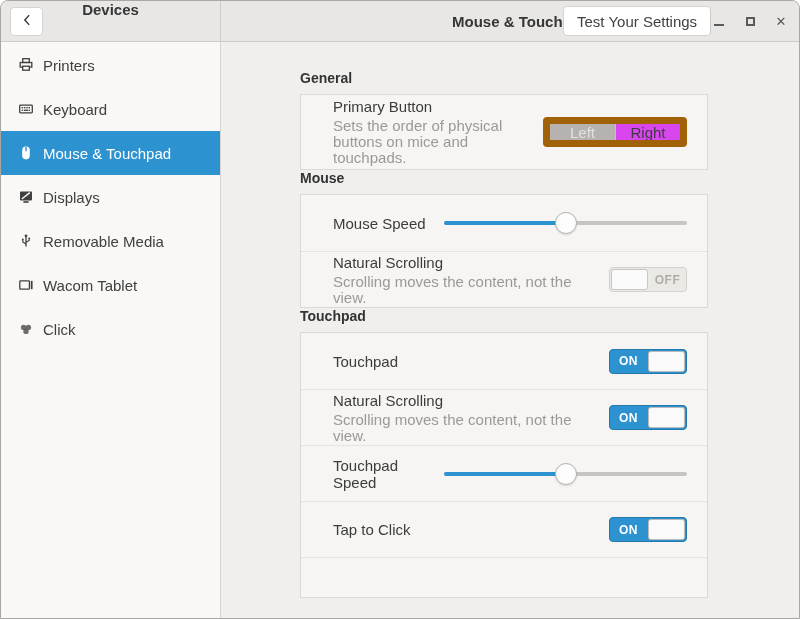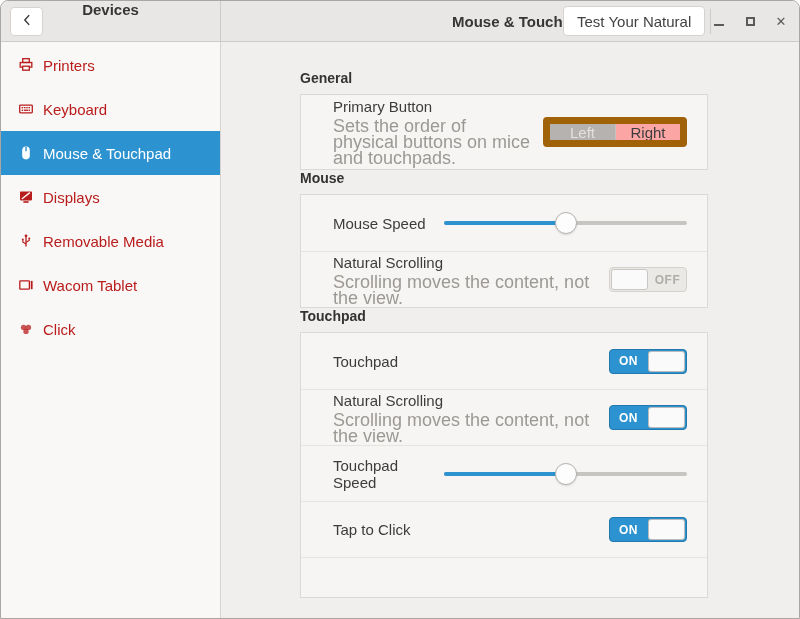--- a/index.html
+++ b/index.html
@@ -24,43 +24,43 @@
   .controls-sep{position:absolute;right:88px;top:8px;width:1px;height:25px;background:#cdcac7;}
   .win-controls{position:absolute;right:8px;top:0;height:41px;display:flex;align-items:center;gap:11px;}
   .win-btn{width:20px;height:20px;display:flex;align-items:center;justify-content:center;color:#5a5a5a;cursor:pointer;}
   .glyph-min{width:10px;height:2px;background:#5a5a5a;margin-top:7px;}
   .glyph-max{width:9px;height:9px;border:2px solid #5a5a5a;}
   .glyph-close{font-size:13px;line-height:1;color:#5a5a5a;}
   
   .app-body{flex:1;display:flex;min-height:0;}
   .sidebar{width:220px;flex:none;background:#f9f8f6;border-right:1px solid #d6d3d0;padding-top:1px;}
   .side-item{height:44px;display:flex;align-items:center;gap:9px;padding:0 8px 0 17px;
-    font-size:15px;color:#b91c1c;cursor:pointer;}
+    font-size:15px;color:#404040;cursor:pointer;}
   .side-item.selected{background:#2d93d0;color:#ffffff;}
   .side-item .icon{width:16px;height:16px;flex:none;display:flex;}
   .side-item .icon svg{width:16px;height:16px;}
   .iconline{stroke:#f9f8f6;}
   .side-item.selected .iconline{stroke:#2d93d0;}
   
   .content{flex:1;overflow:hidden;padding:28px 0 0 79px;background:#f0efed;}
   .section{}
   .section-heading{font-size:14px;font-weight:bold;color:#333333;margin-bottom:8px;}
   .card{width:408px;background:#f6f5f3;border:1px solid #dbd8d5;}
   .row{display:flex;align-items:center;padding:0 20px 0 32px;}
   .row + .row{border-top:1px solid #e6e4e1;}
   .row.std{height:56px;}
   .row.tall{height:74px;}
   .row.partial{height:40px;}
   .row-label-block{flex:1;padding-right:10px;}
   .row-label{font-size:15px;color:#3c3c3c;}
-  .row-sub{font-size:18px;color:#9c9995;line-height:16px;margin-top:3px;}
+  .row-sub{font-size:15px;color:#9c9995;line-height:16px;margin-top:3px;}
   
   .segmented{display:flex;height:30px;flex:none;border:7px solid #a16207;border-radius:4px;overflow:hidden;}
   .seg-option{width:65px;display:flex;align-items:center;justify-content:center;font-size:15px;
-    background:#fca5a5;color:#3c3c3c;cursor:pointer;}
+    background:#d946ef;color:#3c3c3c;cursor:pointer;}
   .seg-option + .seg-option{border-left:1px solid #c4c1be;}
   .seg-option.selected{background:#b5b2af;color:#e3e1de;}
   
   .slider{position:relative;width:243px;height:24px;flex:none;cursor:pointer;}
   .slider-track{position:absolute;left:0;right:0;top:10px;height:4px;border-radius:2px;background:#c7c5c2;}
   .slider-fill{position:absolute;left:0;top:10px;height:4px;border-radius:2px;background:#2d93d0;}
   .slider-thumb{position:absolute;top:1px;width:22px;height:22px;border-radius:50%;background:#fdfdfd;
     border:1px solid #b6b3b0;box-shadow:0 1px 2px rgba(0,0,0,0.12);}
   
   .toggle{width:78px;height:25px;flex:none;border-radius:4px;display:flex;cursor:pointer;}
@@ -84,21 +84,21 @@
         <span>
           <svg viewBox="0 0 16 16">
               <path d="M10 3 5.5 8l4.5 5" fill="none" stroke="currentColor" stroke-width="1.7" stroke-linecap="round" stroke-linejoin="round"></path>
             </svg>
         </span>
       </div>
       <div class="sidebar-title">Devices</div>
     </div>
     <div class="header-right">
       <div class="page-title">Mouse &amp; Touchpad</div>
-      <div class="test-button">Test Your Natural</div>
+      <div class="test-button">Test Your Settings</div>
       <div class="controls-sep"></div>
       <div class="win-controls">
         <div class="win-btn">
             <span class="glyph-min"></span>
           </div>
         <div class="win-btn">
             <span class="glyph-max"></span>
           </div>
         <div class="win-btn">
             <span class="glyph-close">✕</span>

